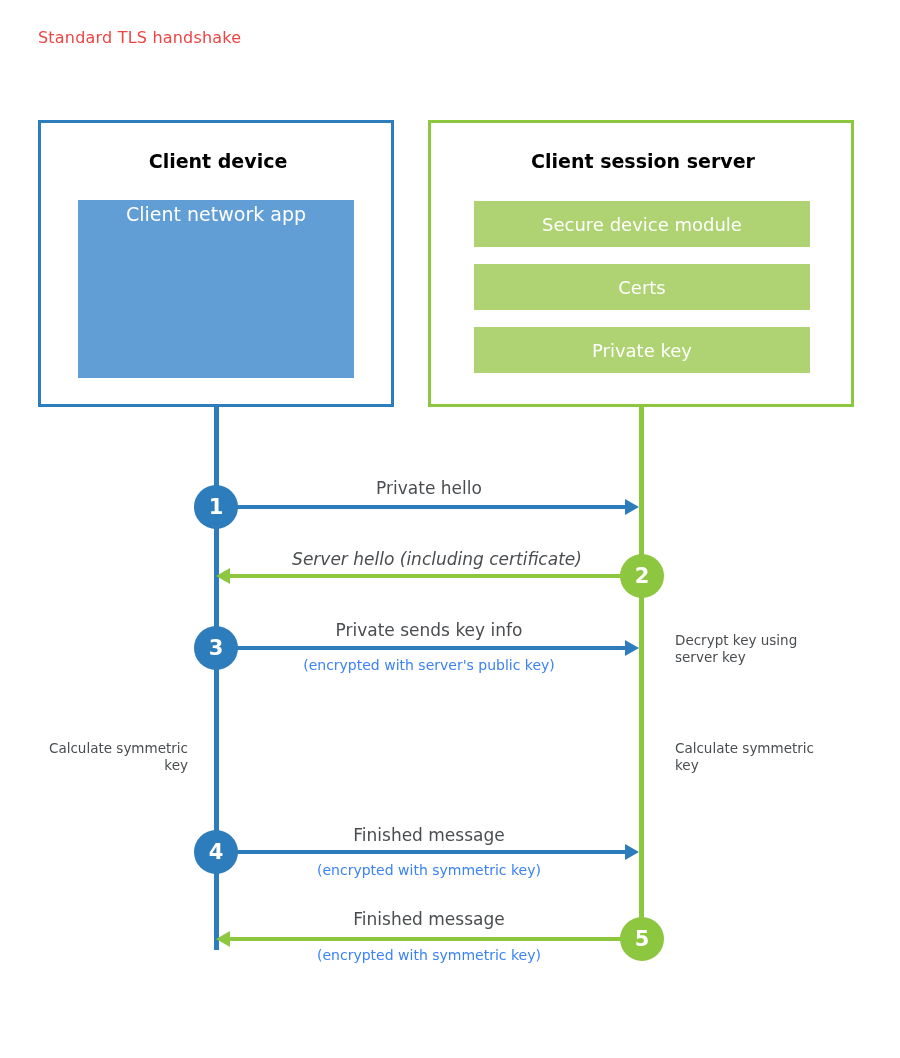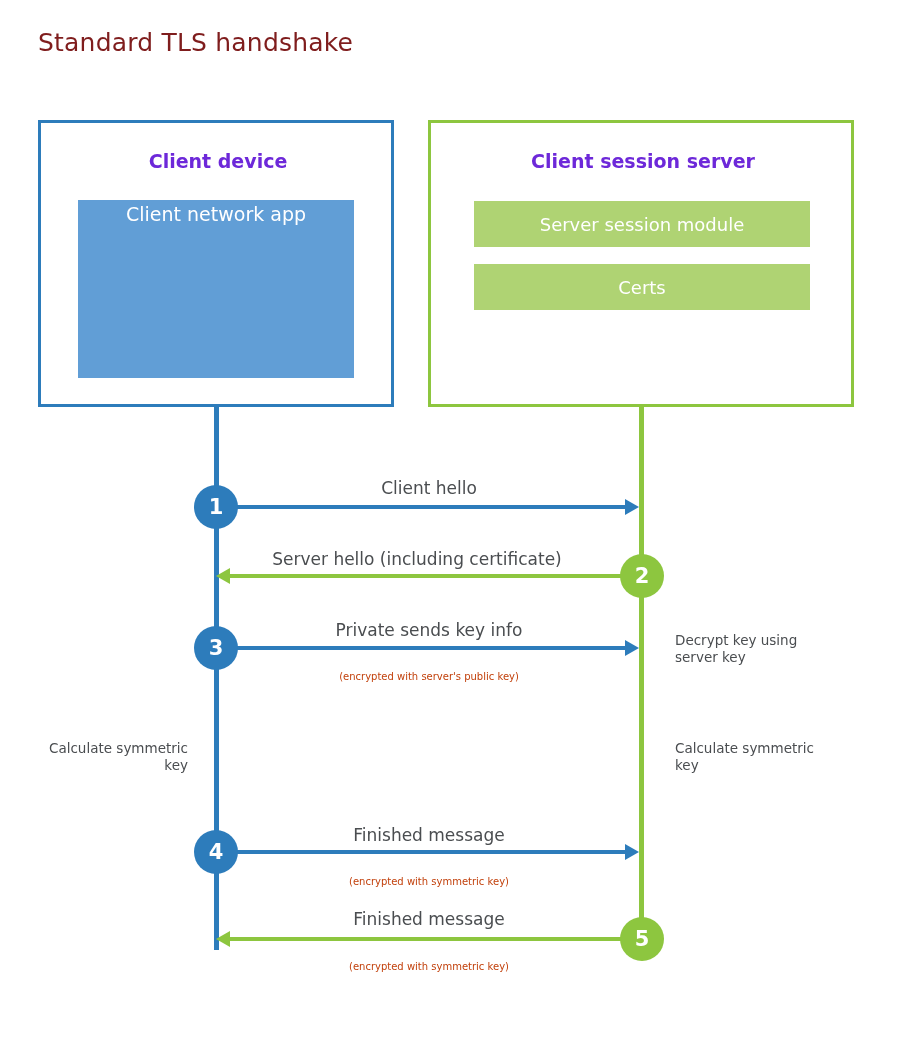--- a/index.html
+++ b/index.html
@@ -13,23 +13,23 @@
     position: relative;
     font-family: "DejaVu Sans", sans-serif;
     overflow: hidden;
   }
 
   
   #page-title {
     position: absolute;
     left: 38px;
     top: 28px;
-    font-size: 25px;
+    font-size: 16px;
     font-weight: 400;
-    color: #7f1d1d;
+    color: #ef4444;
     letter-spacing: 0.2px;
     white-space: nowrap;
   }
 
   
   .entity-box {
     position: absolute;
     background: #ffffff;
     box-sizing: border-box;
   }
@@ -48,21 +48,21 @@
     border: 3px solid #8dc63f;
   }
   .entity-title {
     position: absolute;
     left: 0;
     right: 8px;
     top: 27px;
     text-align: center;
     font-size: 19px;
     font-weight: bold;
-    color: #6d28d9;
+    color: #000000;
     padding-left: 12px;
   }
 
   
   #client-app-block {
     position: absolute;
     left: 37px;
     top: 77px;
     width: 276px;
     height: 178px;
@@ -159,25 +159,24 @@
   
   .msg-label {
     position: absolute;
     font-size: 17px;
     color: #4a4d50;
     text-align: center;
     white-space: nowrap;
   }
   .msg-sublabel {
     position: absolute;
-    font-size: 10px;
-    color: #c2410c;
+    font-size: 14px;
+    color: #3b82f6;
     text-align: center;
     white-space: nowrap;
-    margin-top: 14px;
   }
 
   
   .side-note {
     position: absolute;
     font-size: 13.5px;
     line-height: 17px;
     color: #4a4d50;
   }
   .side-note.right-align { text-align: right; }
@@ -192,40 +191,43 @@
   <div class="entity-title">Client device</div>
   <div id="client-app-block">
     <div id="client-app-label">Client network app</div>
   </div>
 </div>
 
 <div id="server-box" class="entity-box">
   <div class="entity-title">Client session server</div>
 
   <div id="server-bar-0" class="server-bar">
-    <span>Server session module</span>
+    <span>Secure device module</span>
   </div>
 
   <div id="server-bar-1" class="server-bar">
     <span>Certs</span>
   </div>
 
+  <div id="server-bar-2" class="server-bar">
+    <span>Private key</span>
+  </div>
 </div>
 
 <div id="client-lifeline" class="lifeline"></div>
 <div id="server-lifeline" class="lifeline"></div>
 
-<div class="msg-label" style="left:218px; top:478px; width:422px;">Client hello</div>
+<div class="msg-label" style="left:218px; top:478px; width:422px;">Private hello</div>
 <div class="msg-line blue" style="left:216px; top:505px; width:410px;"></div>
 <div class="arrow-head right blue" style="left:625px; top:499px;"></div>
 <div class="step-circle blue" style="left:194px; top:485px;">
   <span>1</span>
 </div>
 
-<div class="msg-label" style="left:206px; top:549px; width:422px;">Server hello (including certificate)</div>
+<div class="msg-label" style="left:226px; top:549px; width:422px;font-style:italic;">Server hello (including certificate)</div>
 <div class="msg-line green" style="left:230px; top:574px; width:412px;"></div>
 <div class="arrow-head left green" style="left:216px; top:568px;"></div>
 <div class="step-circle green" style="left:620px; top:554px;">
   <span>2</span>
 </div>
 
 <div class="msg-label" style="left:218px; top:620px; width:422px;">Private sends key info</div>
 <div class="msg-line blue" style="left:216px; top:646px; width:410px;"></div>
 <div class="arrow-head right blue" style="left:625px; top:640px;"></div>
 <div class="msg-sublabel" style="left:218px; top:657px; width:422px;">(encrypted with server's public key)</div>

